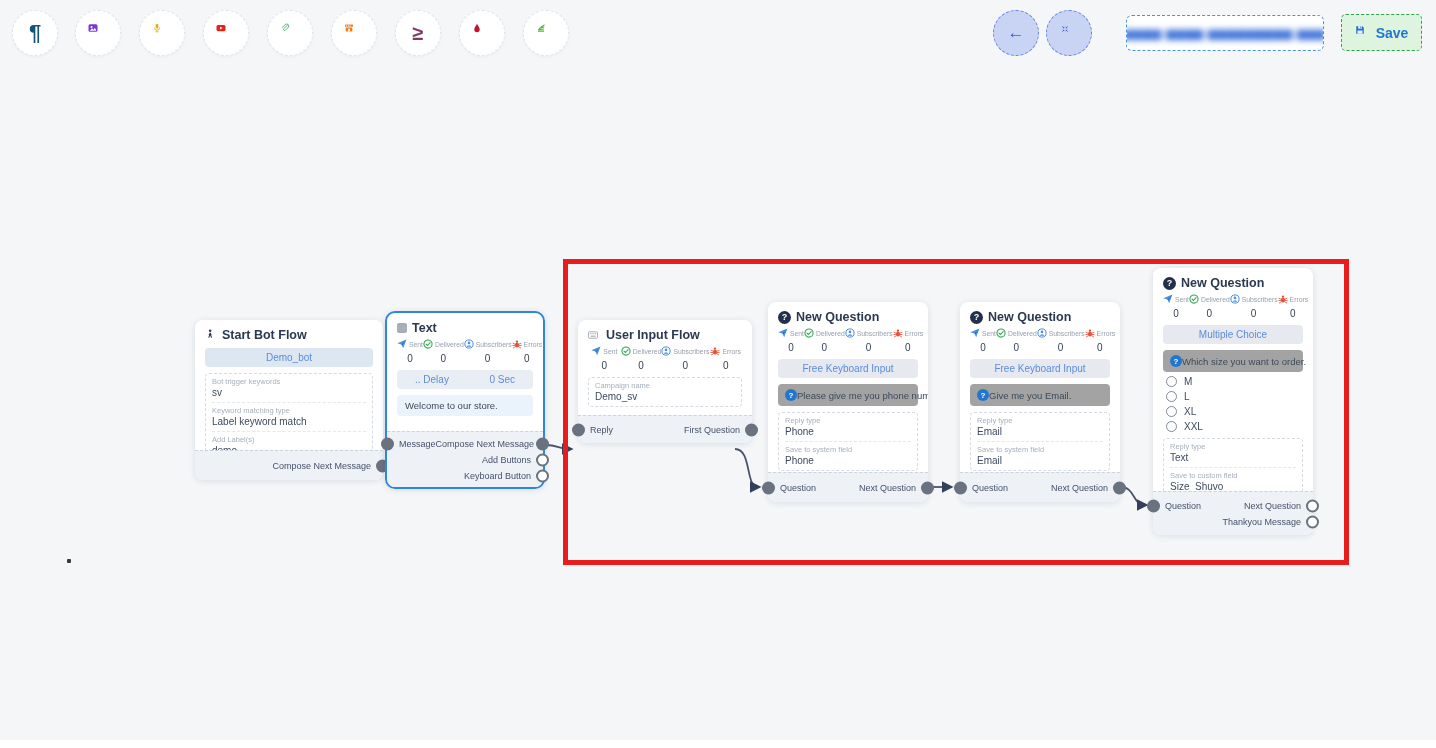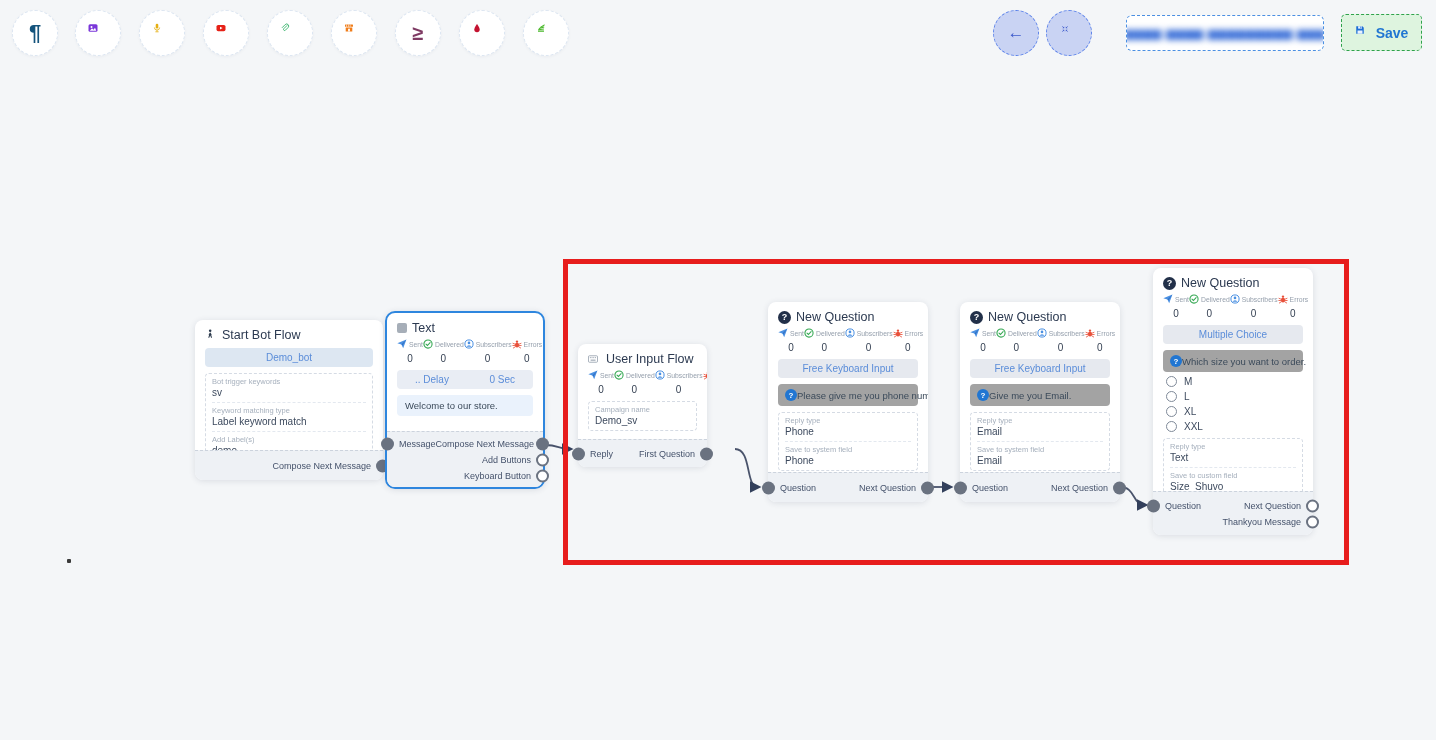--- a/index.html
+++ b/index.html
@@ -52,21 +52,21 @@
   .card.selected .card-footer{border-radius:0 0 8px 8px}
   .frow{display:flex;align-items:center;position:relative;height:16px;font-size:9px;color:#45526b;white-space:nowrap}
   .frow .spacer{flex:1}
   .port{
     position:absolute;width:13px;height:13px;border-radius:50%;background:#6a7280;
     top:50%;transform:translateY(-50%);box-sizing:border-box;z-index:6;cursor:pointer;
   }
   .port.in{left:-18px}
   .port.out{right:-18px}
   .port.hollow{background:#fff;border:2.2px solid #6a7280}
-  .ntitle{display:flex;align-items:center;gap:5px;font-size:12.5px;font-weight:400;color:#2b3950;white-space:nowrap}
+  .ntitle{display:flex;align-items:center;gap:5px;font-size:12.5px;font-weight:700;color:#2b3950;white-space:nowrap}
   .sq{width:10px;height:10px;background:#a6aeb8;border-radius:2px;display:inline-block;flex:none}
   .qbadge{width:13px;height:13px;border-radius:50%;display:inline-flex;align-items:center;justify-content:center;color:#fff;font-size:9px;font-weight:700;flex:none}
   .qbadge::before{content:"?"}
   .qbadge.dark{background:#223049}
   .qbadge.blue{background:#2176d2;width:12px;height:12px;font-size:8px}
   .stats{display:flex;margin-top:4px}
   .stat{flex:1;text-align:center}
   .st{display:flex;align-items:center;justify-content:center;gap:2px;font-size:6.8px;color:#96a0ad;white-space:nowrap}
   .ic{display:inline-flex;width:10px;height:10px;flex:none}
   .ic svg{width:10px;height:10px}
@@ -325,21 +325,21 @@
       <span class="port out hollow"></span>
     </div>
     <div class="frow">
       <span class="spacer"></span>
       <span>Keyboard Button</span>
       <span class="port out hollow"></span>
     </div>
   </div>
 </div>
 
-<div class="card" style="left:578px;top:344px;width:129px;height:123px">
+<div class="card" style="left:578px;top:320px;width:174px;height:123px">
   <div class="card-body">
     <div class="ntitle">
         <span class="ic" style="width:13px;height:10px">
           <svg viewBox="0 0 13 10">
             <rect x="0.6" y="0.8" width="11.8" height="8.4" rx="1.2" fill="none" stroke="#97a1ae" stroke-width="1.1"></rect>
             <g fill="#97a1ae">
               <rect x="2.4" y="2.6" width="1.3" height="1.3"></rect>
               <rect x="4.6" y="2.6" width="1.3" height="1.3"></rect>
               <rect x="6.8" y="2.6" width="1.3" height="1.3"></rect>
               <rect x="9" y="2.6" width="1.3" height="1.3"></rect>

